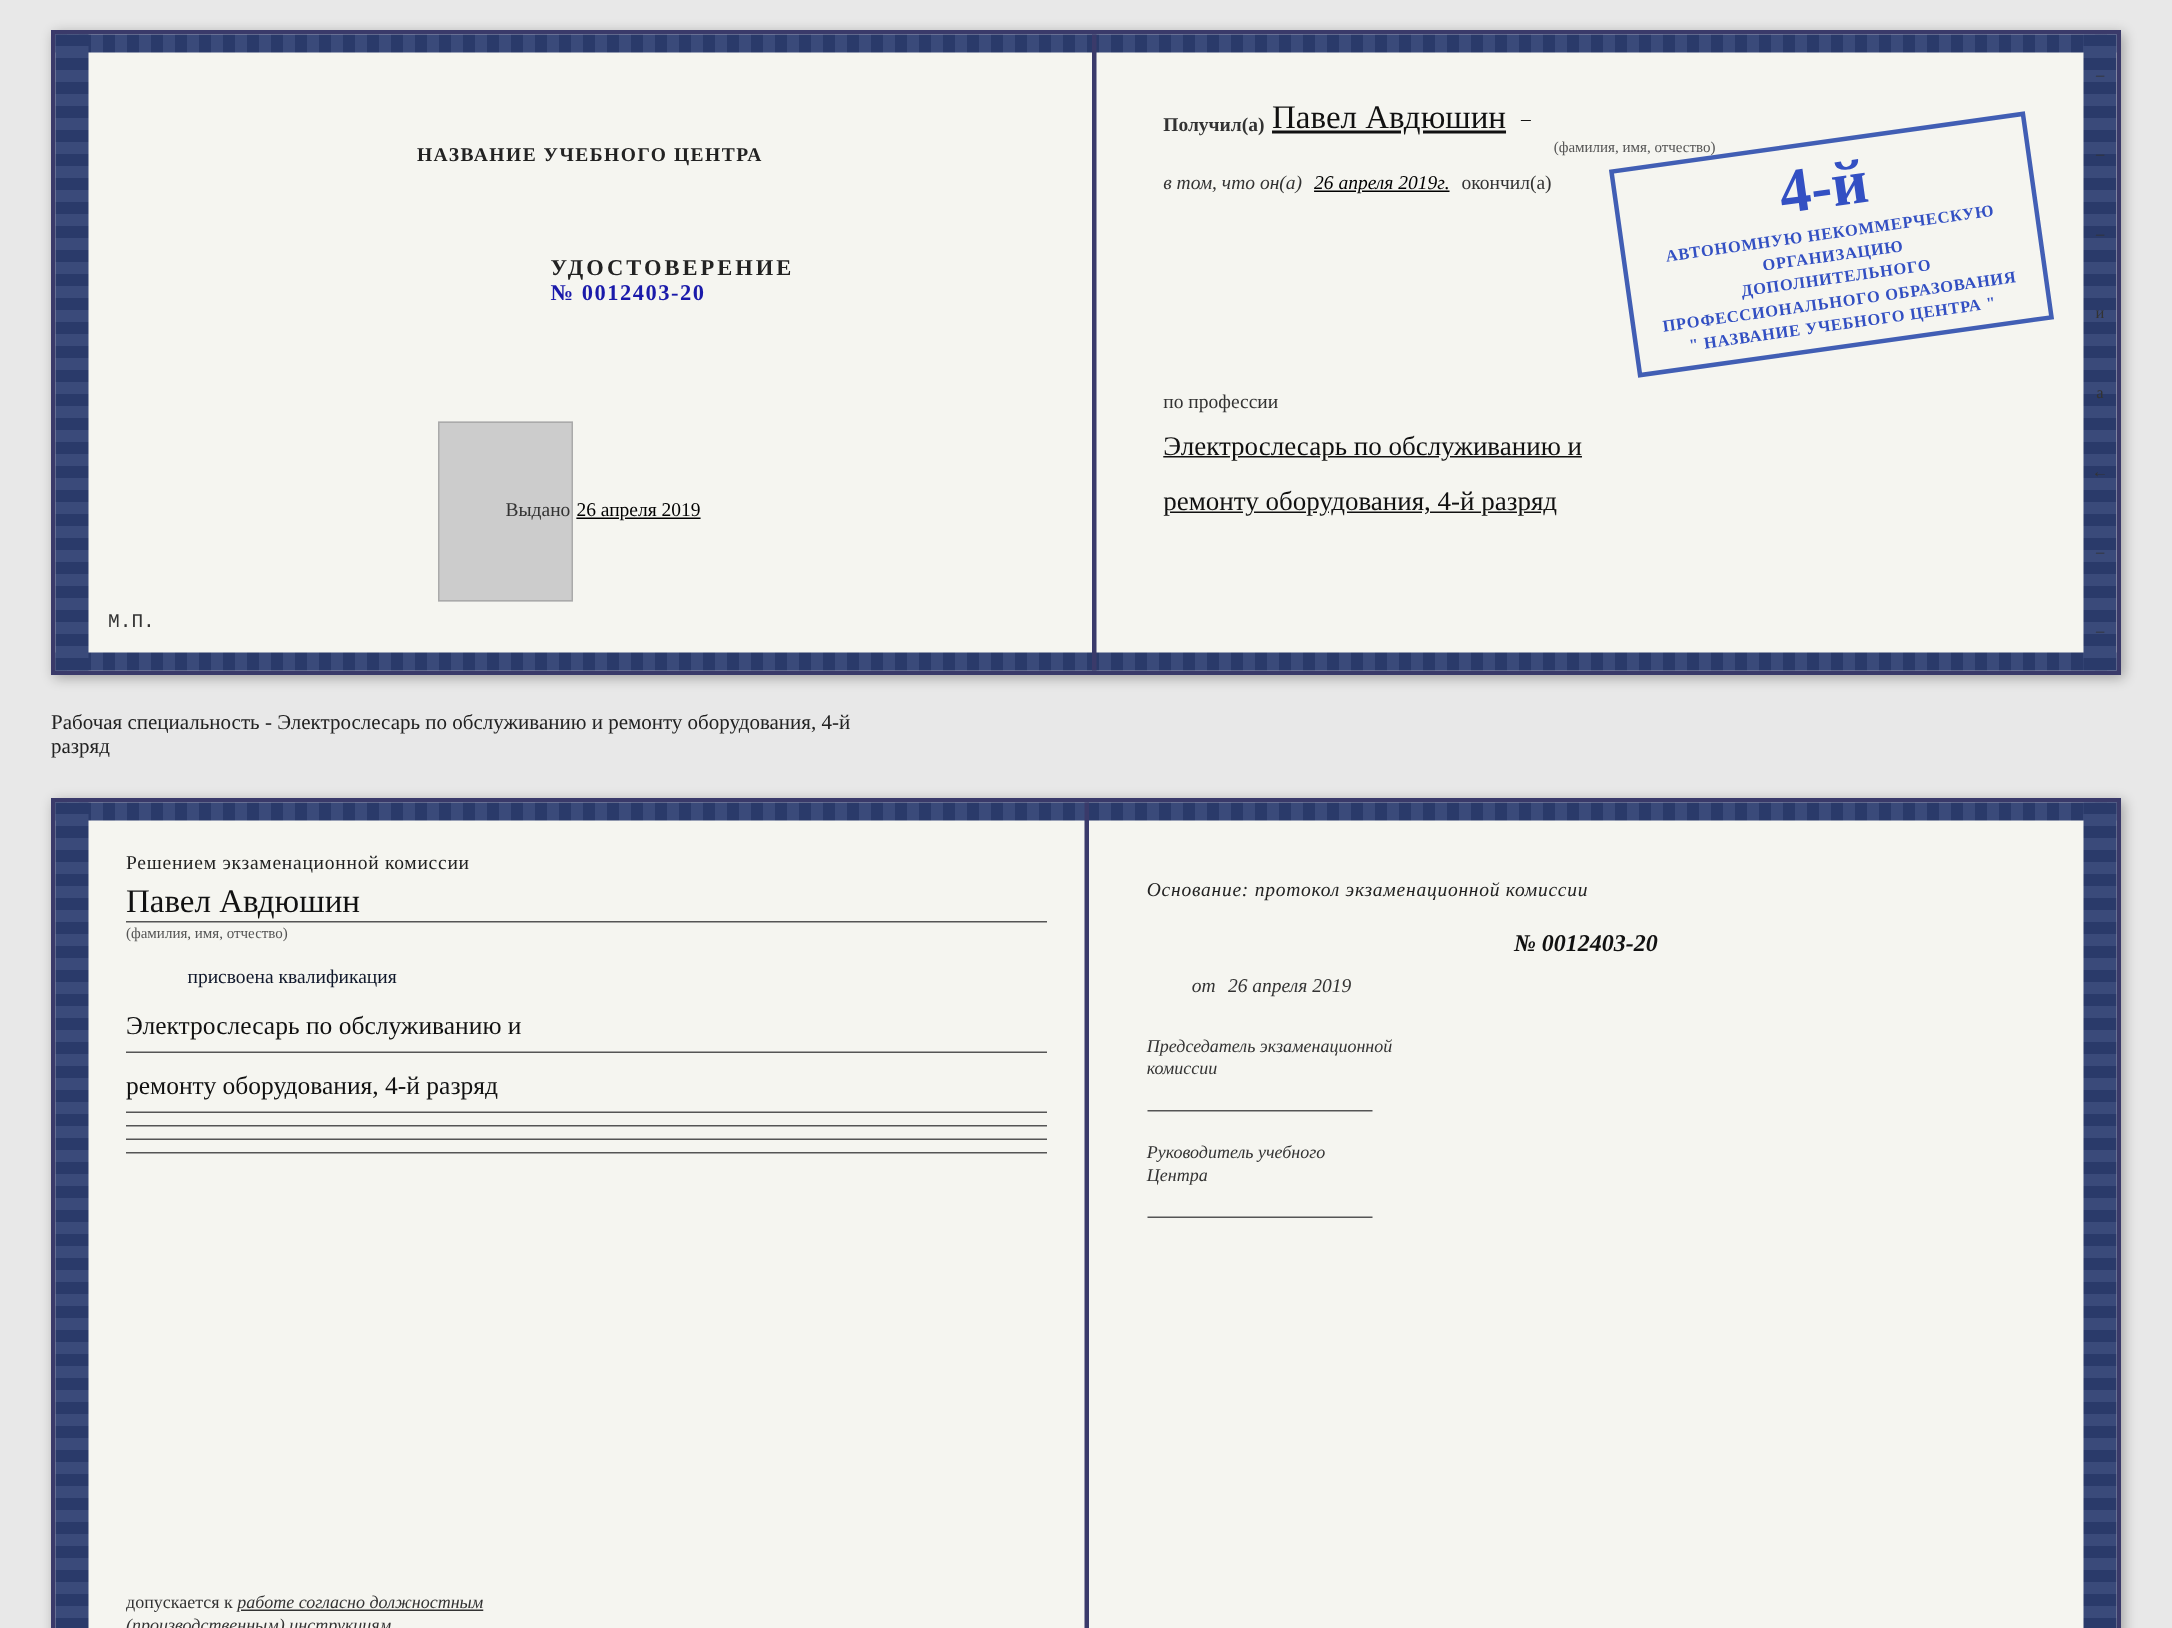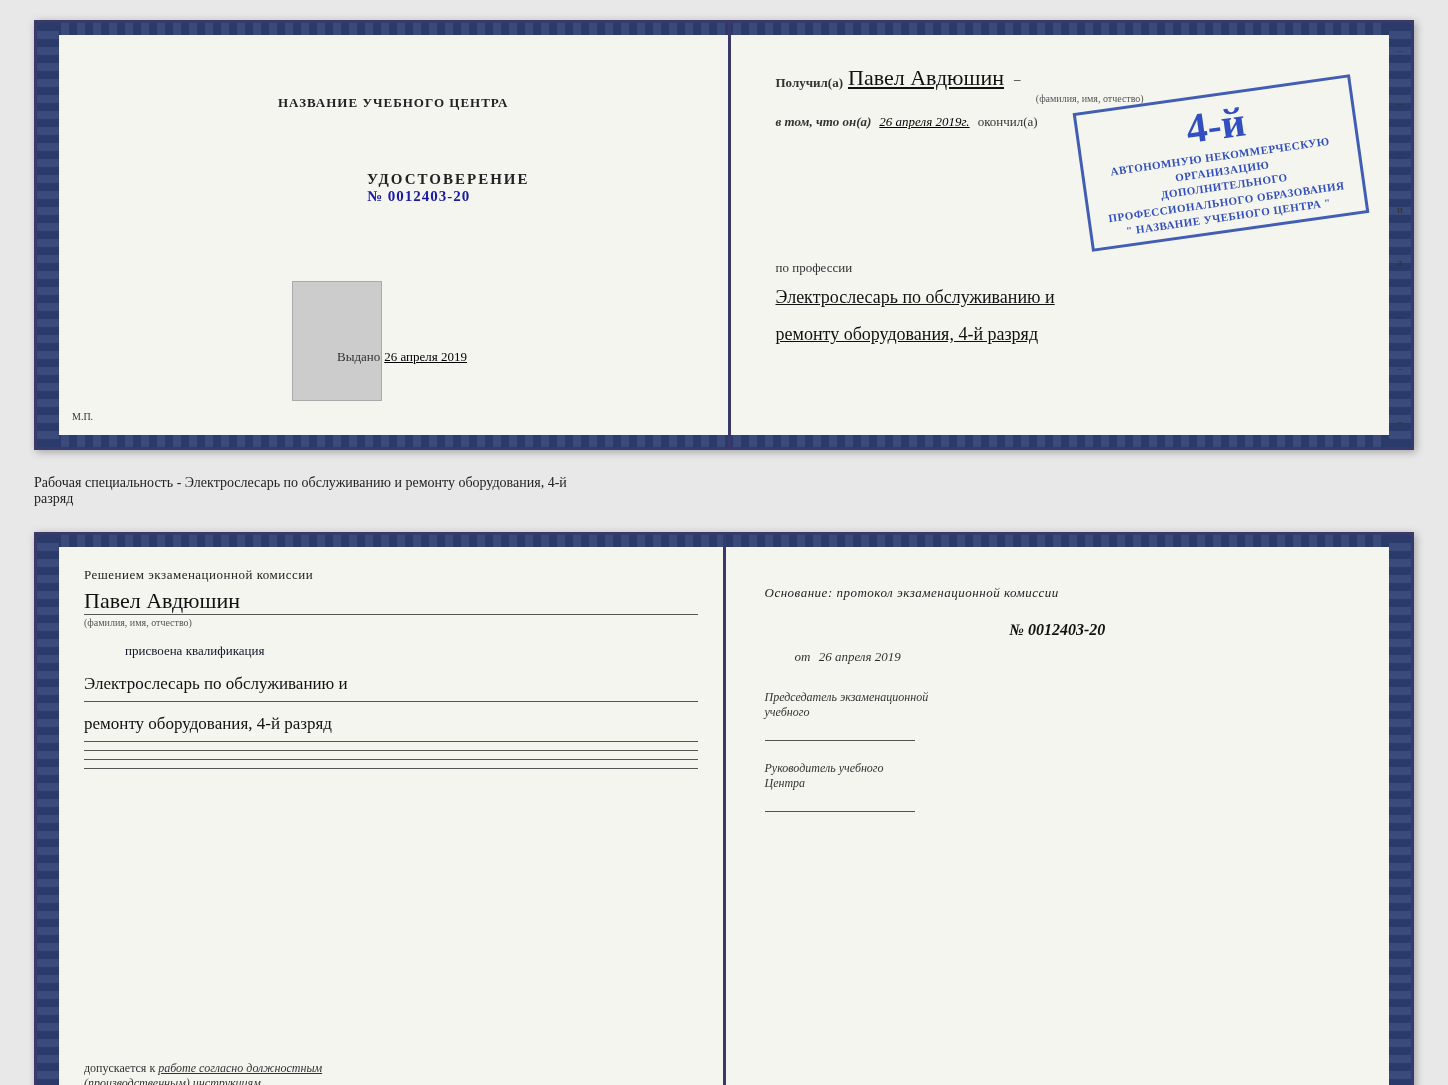--- a/index.html
+++ b/index.html
@@ -21,21 +21,21 @@
       height: 430px;
       display: flex;
       border: 3px solid #3a3a6a;
       background: #f5f5f0;
       position: relative;
       box-shadow: 2px 2px 8px rgba(0,0,0,0.3);
     }
 
     .doc-left, .doc-right {
       flex: 1;
-      padding: 20px 30px;
+      padding: 36px 30px;
       position: relative;
     }
 
     .doc-left {
       border-right: 3px solid #3a3a6a;
       display: flex;
       flex-direction: column;
       align-items: center;
       justify-content: flex-start;
       padding-top: 30px;
@@ -146,22 +146,23 @@
 
     .vydano-label {
       font-size: 13px;
       color: #333;
     }
 
     .mp-label {
       position: absolute;
       bottom: 25px;
       left: 35px;
-      font-size: 10px;
-      color: #333;
+      font-size: 13px;
+      color: #333;
+      font-family: Liberation Mono, monospace;
     }
 
     
     .doc-inner-right {
       margin-left: 0;
       margin-right: 22px;
       margin-top: 12px;
       margin-bottom: 12px;
       flex: 1;
       padding: 15px 20px;
@@ -440,21 +441,21 @@
     <div class="doc-inner-right">
 
       <div class="poluchil-line">
         <span class="poluchil-label">Получил(a)</span>
         <span class="handwritten-name">Павел Авдюшин</span>
         <span style="margin: 0 10px 4px; font-size:13px;">–</span>
       </div>
       <div class="sub-label">(фамилия, имя, отчество)</div>
 
       <div style="display:flex; align-items:baseline; margin-top:8px; font-size:13px; gap:8px;">
-        <span style="color:#333; font-style:italic;font-weight:bold;">в том, что он(а)</span>
+        <span style="color:#333; font-style:italic;">в том, что он(а)</span>
         <span style="font-style:italic; text-decoration:underline;">26 апреля 2019г.</span>
         <span style="color:#333;">окончил(а)</span>
       </div>
 
       <div class="stamp-overlay">
         <div class="stamp-number">4-й</div>
         <div class="stamp-text">АВТОНОМНУЮ НЕКОММЕРЧЕСКУЮ ОРГАНИЗАЦИЮ</div>
         <div class="stamp-text">ДОПОЛНИТЕЛЬНОГО ПРОФЕССИОНАЛЬНОГО ОБРАЗОВАНИЯ</div>
         <div class="stamp-text">" НАЗВАНИЕ УЧЕБНОГО ЦЕНТРА "</div>
       </div>
@@ -517,21 +518,21 @@
       <div class="osnovanie-title">Основание: протокол экзаменационной  комиссии</div>
       <div class="protocol-number">№  0012403-20</div>
       <div class="ot-line">
         <span>от</span>
         <span style="margin-left:5px;">26 апреля 2019</span>
       </div>
 
       <div class="signature-block">
         <div class="sig-title">
           <span>Председатель экзаменационной</span><br>
-          <span>учебного</span>
+          <span>комиссии</span>
         </div>
         <div class="sig-line"></div>
       </div>
 
       <div class="signature-block">
         <div class="sig-title">
           <span>Руководитель учебного</span><br>
           <span>Центра</span>
         </div>
         <div class="sig-line"></div>

